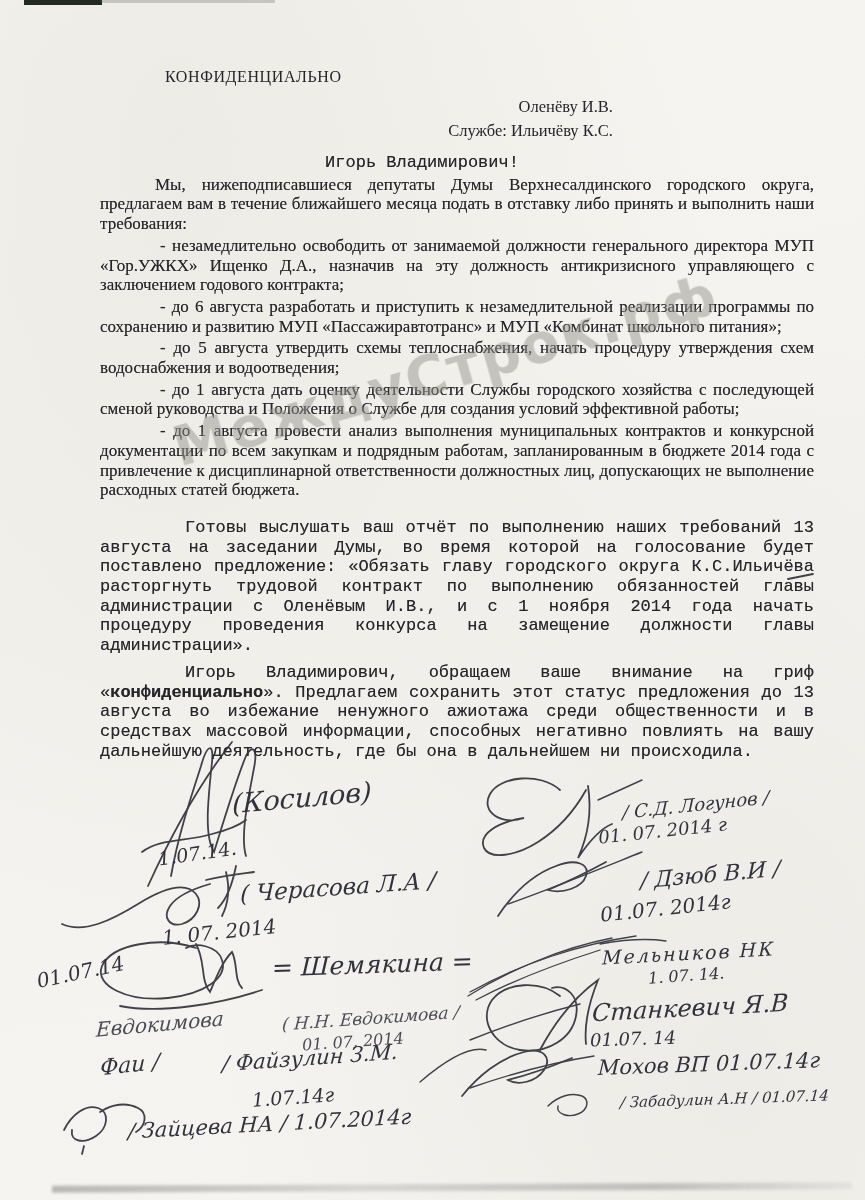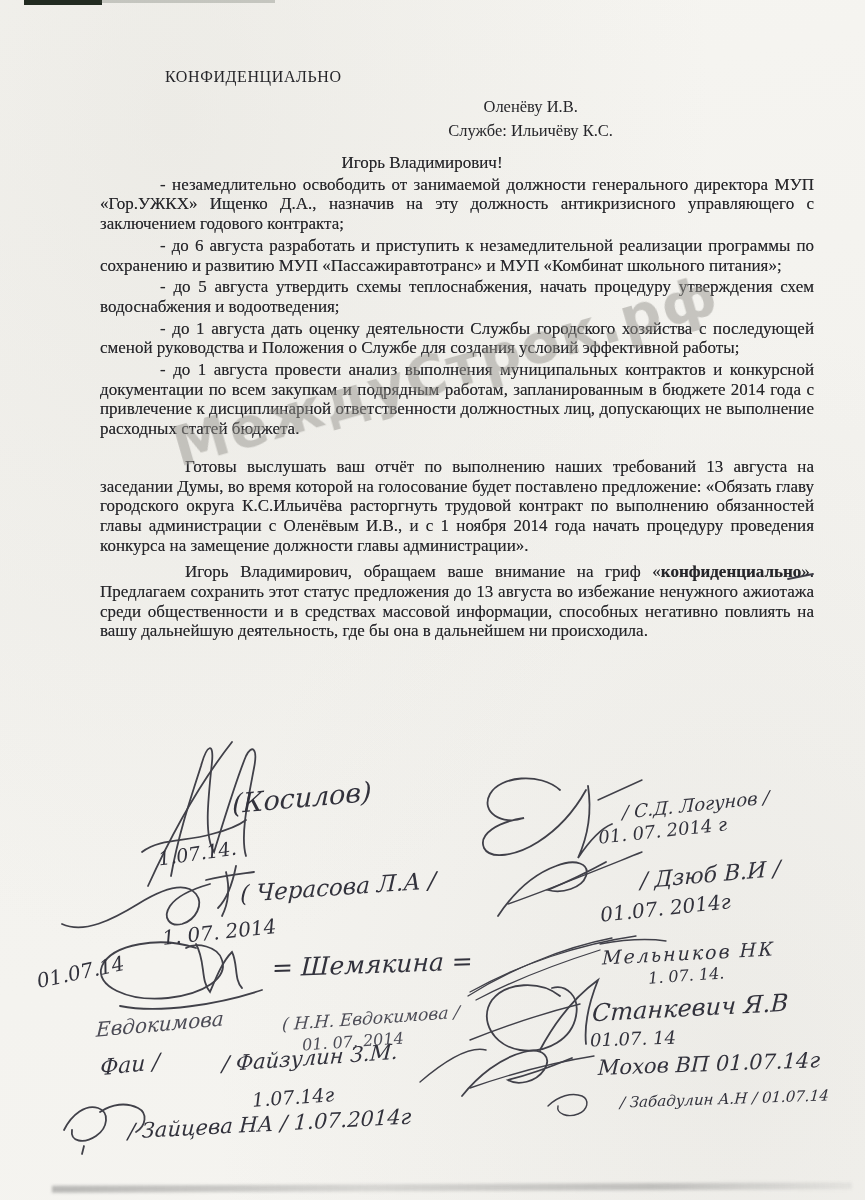--- a/index.html
+++ b/index.html
@@ -18,27 +18,27 @@
   
   .edge-strip{position:absolute;background:#222b21;}
   .edge-strip.faint{background:rgba(70,80,68,.25);}
   .bottom-smear{
     position:absolute;left:52px;top:1184px;width:800px;height:7px;
     background:linear-gradient(90deg,rgba(110,110,110,.45),rgba(140,140,140,.28) 40%,rgba(120,120,120,.4) 75%,rgba(160,160,160,.15));
     filter:blur(1.6px);transform:rotate(-.25deg);
   }
   
   .confidential{position:absolute;left:165px;top:68px;font-size:16px;letter-spacing:.6px;}
-  .recipients{position:absolute;right:252px;top:95px;text-align:center;font-size:16.5px;line-height:24px;white-space:nowrap;}
+  .recipients{position:absolute;right:252px;top:95px;text-align:right;font-size:16.5px;line-height:24px;white-space:nowrap;}
   .letter-body{position:absolute;left:100px;top:153px;width:714px;font-size:17px;line-height:19.7px;text-align:justify;text-shadow:0 0 .4px rgba(40,40,45,.55);}
-  .salutation{text-align:center;padding-right:70px;margin:0 0 3px 0;}
+  .salutation{text-align:center;padding-right:70px;margin:0 0 3px 0;font-family:Liberation Mono, monospace;}
   .letter-body p{margin:0 0 2px 0;}
   .indent55{text-indent:55px;}
   .indent60{text-indent:60px;}
-  .indent85{text-indent:85px;}
+  .indent85{text-indent:85px;font-family:Liberation Mono, monospace;}
   .gap-top{margin-top:18px !important;}
   .gap-top-sm{margin-top:7px !important;}
   .bold{font-weight:bold;}
   
   .watermark{
     position:absolute;left:183px;top:414px;
     font-family:"DejaVu Sans",sans-serif;font-weight:bold;
     font-size:56px;letter-spacing:2px;white-space:nowrap;
     color:rgba(152,149,144,.5);
     transform:rotate(-16deg);transform-origin:0 100%;
@@ -65,20 +65,21 @@
 
   <div class="confidential">КОНФИДЕНЦИАЛЬНО</div>
 
   <div class="recipients">
     <div>Оленёву И.В.</div>
     <div>Службе: Ильичёву К.С.</div>
   </div>
 
   <div class="letter-body">
     <p class="salutation">Игорь Владимирович!</p>
+    <p class="indent55">Мы, нижеподписавшиеся депутаты Думы Верхнесалдинского городского округа, предлагаем вам в течение ближайшего месяца подать в отставку либо принять и выполнить наши требования:</p>
     <p class="indent60">- незамедлительно освободить от занимаемой должности генерального директора МУП «Гор.УЖКХ» Ищенко Д.А., назначив  на эту должность  антикризисного управляющего с заключением годового контракта;</p>
     <p class="indent60">- до 6 августа разработать и приступить к незамедлительной реализации программы по сохранению и развитию   МУП «Пассажиравтотранс» и МУП «Комбинат школьного питания»;</p>
     <p class="indent60">- до 5 августа  утвердить схемы теплоснабжения,  начать процедуру утверждения схем водоснабжения и водоотведения;</p>
     <p class="indent60">- до 1 августа дать оценку  деятельности  Службы городского хозяйства с последующей сменой руководства и Положения о Службе для создания условий эффективной работы;</p>
     <p class="indent60">- до 1 августа провести анализ выполнения муниципальных контрактов и конкурсной документации по всем закупкам и подрядным работам,  запланированным в бюджете 2014 года с привлечение к дисциплинарной ответственности должностных лиц, допускающих не выполнение расходных статей бюджета.</p>
     <p class="indent85 gap-top">Готовы выслушать ваш отчёт по выполнению наших требований  13 августа на заседании Думы, во время которой на голосование будет поставлено предложение: «Обязать главу  городского округа К.С.Ильичёва  расторгнуть  трудовой  контракт по выполнению обязанностей главы администрации с Оленёвым И.В., и  с 1 ноября 2014 года начать процедуру проведения  конкурса на замещение должности главы администрации».</p>
     <p class="indent85 gap-top-sm"><span>Игорь Владимирович, обращаем ваше внимание на гриф «</span><span class="bold">конфиденциально</span><span>». Предлагаем сохранить этот  статус предложения до 13 августа  во избежание ненужного ажиотажа среди общественности и в средствах  массовой информации, способных негативно повлиять на вашу дальнейшую деятельность, где бы она в дальнейшем ни происходила.</span></p>
   </div>
 
   <div class="watermark">МеждуСтрок.рф</div>

